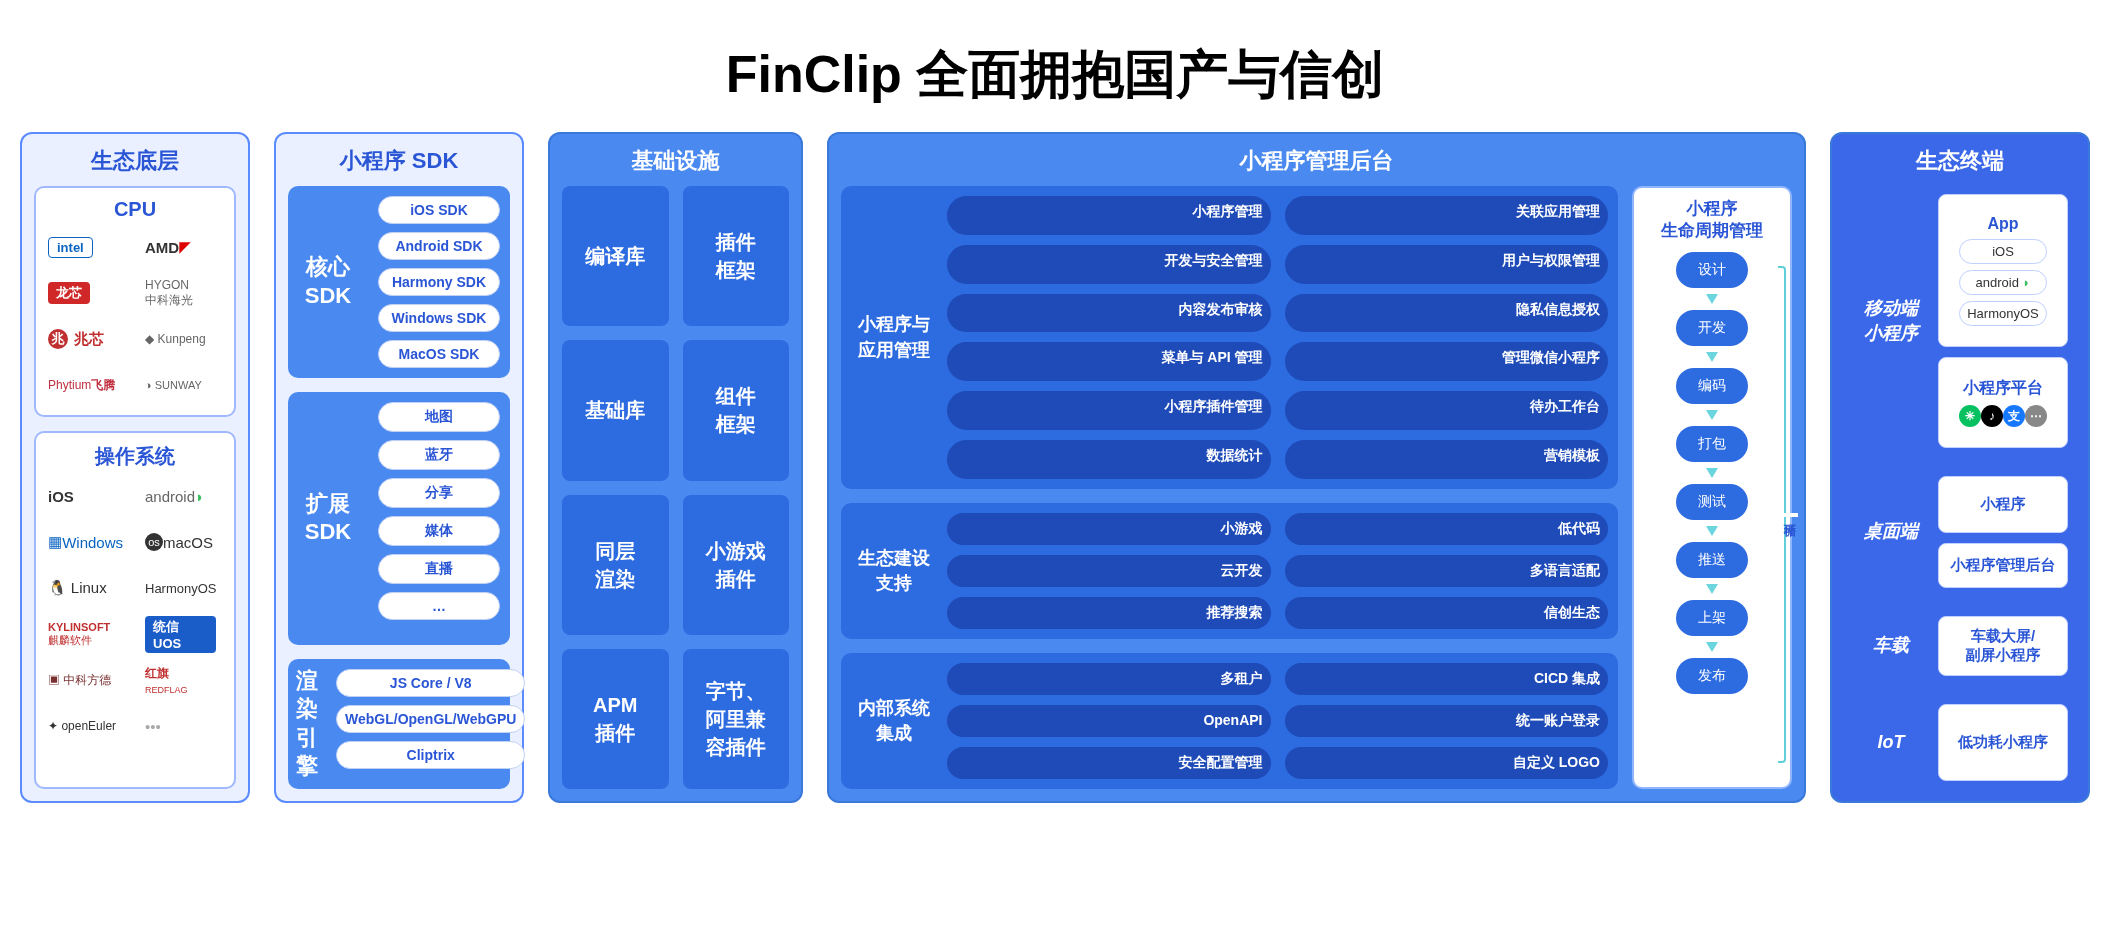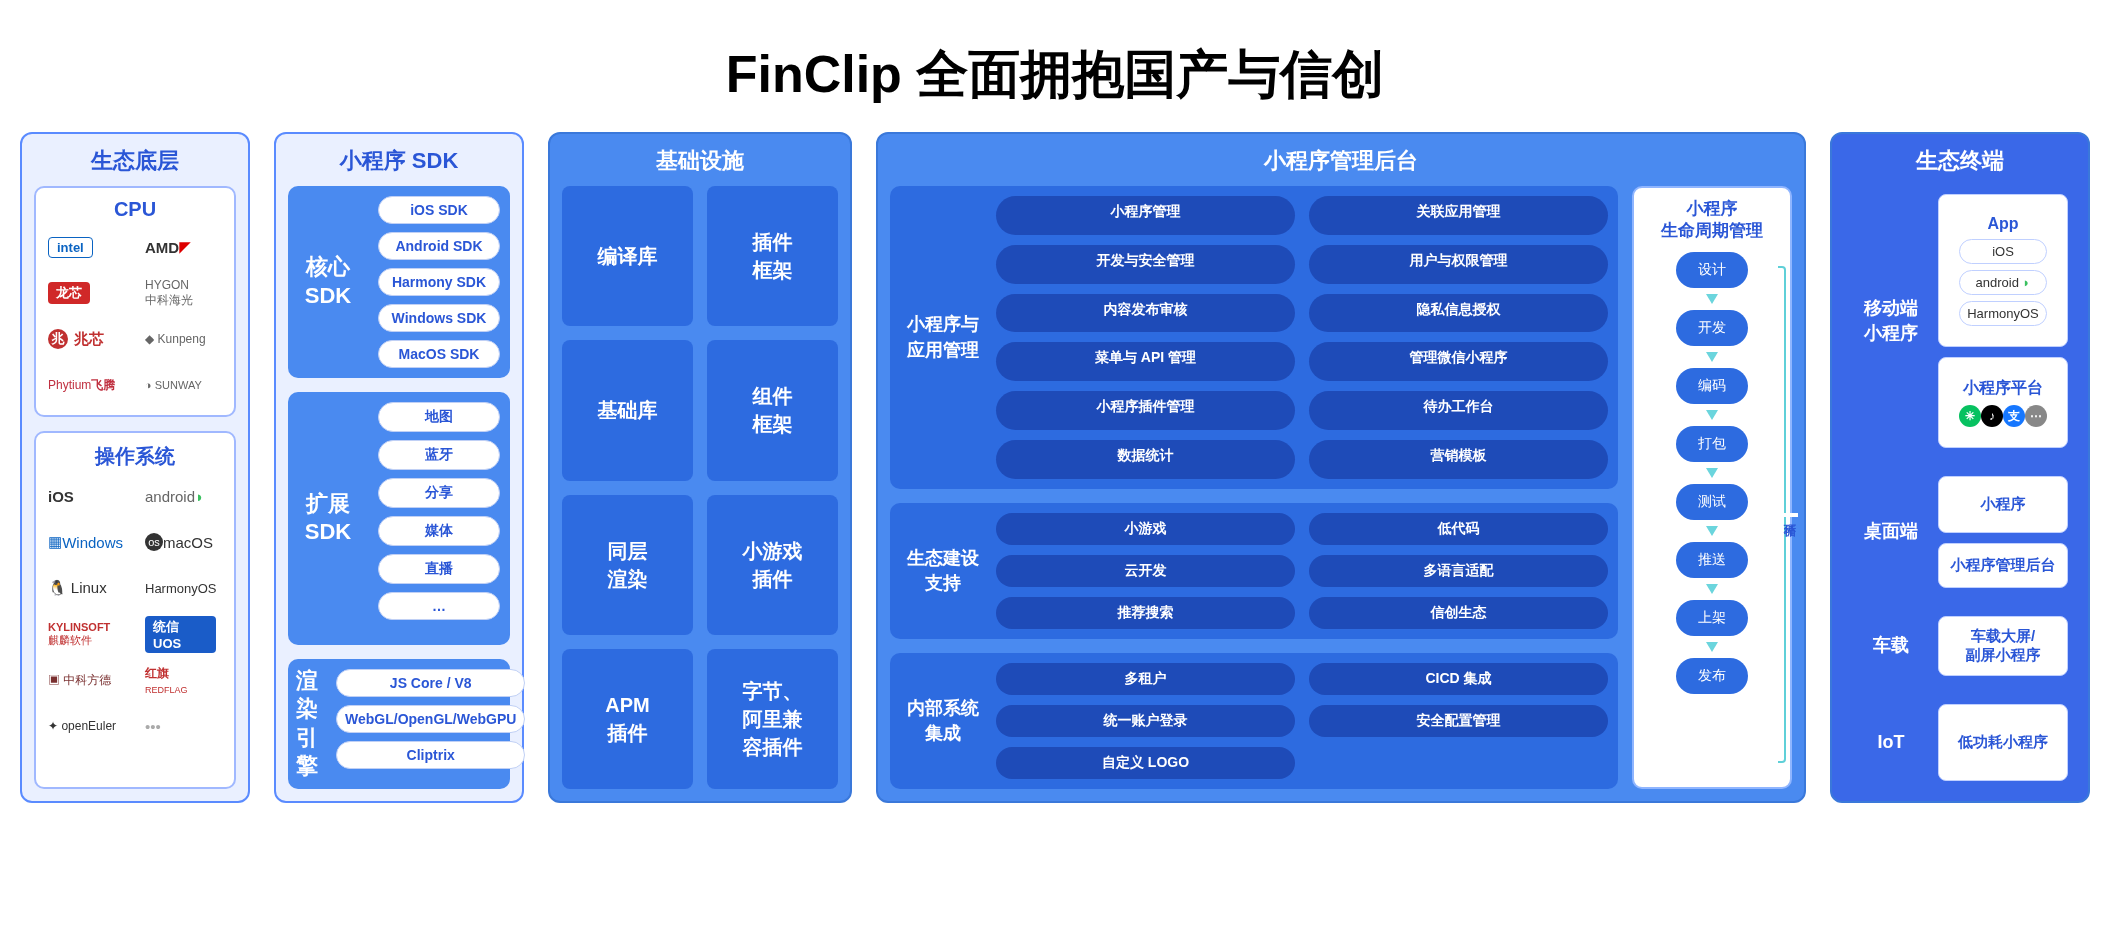--- a/index.html
+++ b/index.html
@@ -179,21 +179,21 @@
   .mgmt-block-pills {
     flex: 1;
     display: grid;
     grid-template-columns: 1fr 1fr;
     gap: 10px 14px;
   }
   .pill-dark {
     background: #1e4bb8;
     color: #fff;
     border-radius: 999px;
-    text-align: center;
+    text-align: right;
     font-size: 14px;
     font-weight: 600;
     padding: 7px 8px;
   }
   
   .lifecycle {
     background: #fff;
     border: 2px solid #8fb5ff;
     border-radius: 10px;
     width: 160px;
@@ -259,20 +259,21 @@
     width: 78px;
     color: #fff;
     font-weight: 700;
     font-size: 18px;
     display: flex;
     align-items: center;
     justify-content: center;
     text-align: center;
     line-height: 1.4;
     padding: 4px;
+    font-style: italic;
   }
   .term-block {
     display: flex;
     border-radius: 8px;
     padding: 8px;
     gap: 8px;
     margin-bottom: 12px;
   }
   .term-block:last-child { margin-bottom: 0; }
   .term-sub {
@@ -439,21 +440,21 @@
 引擎</div>
         <div class="side-pills" id="render-pills">
             <div class="pill-white">JS Core  /  V8</div>
             <div class="pill-white">WebGL/OpenGL/WebGPU</div>
             <div class="pill-white">Cliptrix</div>
           </div>
       </div>
     </div>
   </div>
 
-  <div class="column" style="width:304px">
+  <div class="column" style="width:255px">
     <div class="panel panel-dark" style="flex:1">
       <div class="panel-dark-title">基础设施</div>
       <div class="infra-grid" id="infra-grid">
           <div class="big-tile" style="white-space: pre-line;">编译库</div>
           <div class="big-tile" style="white-space: pre-line;">插件
 框架</div>
           <div class="big-tile" style="white-space: pre-line;">基础库</div>
           <div class="big-tile" style="white-space: pre-line;">组件
 框架</div>
           <div class="big-tile" style="white-space: pre-line;">同层
@@ -503,20 +504,21 @@
                 <div class="pill-dark">推荐搜索</div>
                 <div class="pill-dark">信创生态</div>
               </div>
             </div>
             <div class="mgmt-block">
               <div class="mgmt-block-label" style="white-space: pre-line;">内部系统
 集成</div>
               <div class="mgmt-block-pills">
                 <div class="pill-dark">多租户</div>
                 <div class="pill-dark">CICD 集成</div>
+                <div class="pill-dark">OpenAPI</div>
                 <div class="pill-dark">统一账户登录</div>
                 <div class="pill-dark">安全配置管理</div>
                 <div class="pill-dark">自定义 LOGO</div>
               </div>
             </div>
           </div>
         <div class="lifecycle">
           <div class="lifecycle-title" style="white-space:pre-line">小程序
 生命周期管理</div>
           <div class="lifecycle-steps" id="lifecycle-steps">

